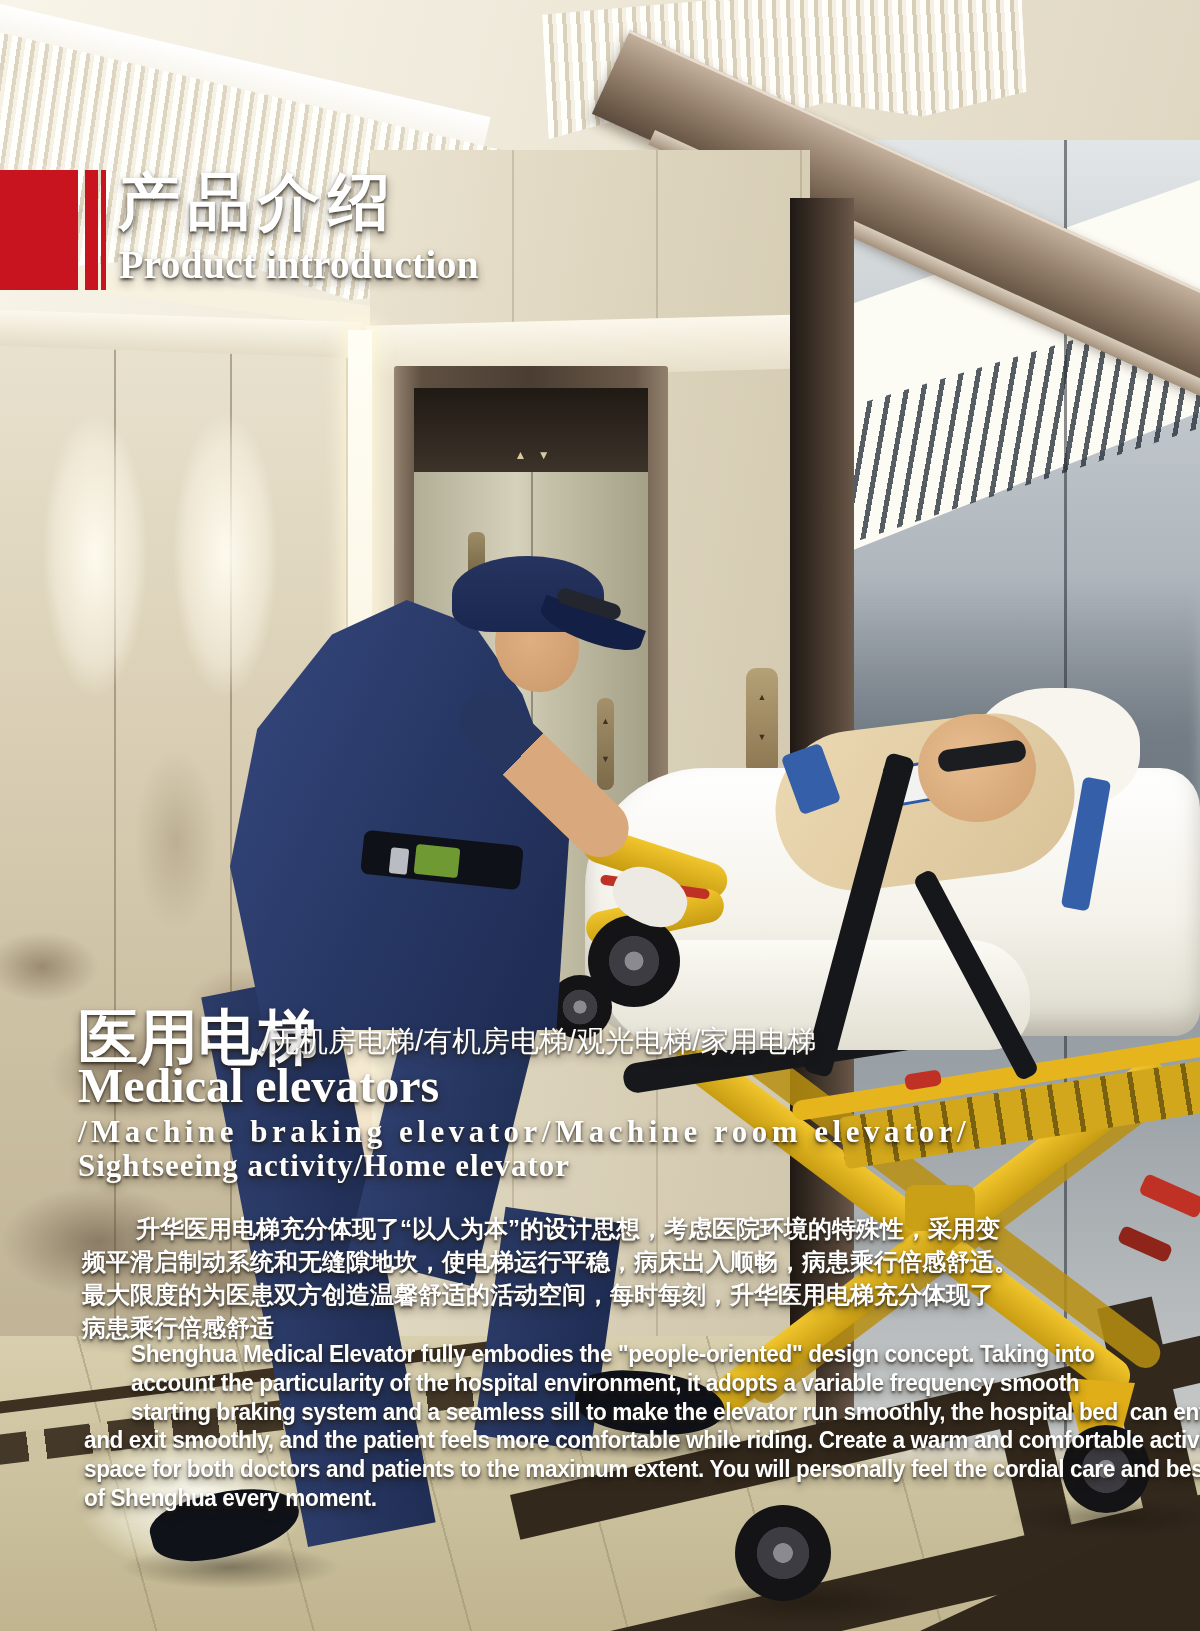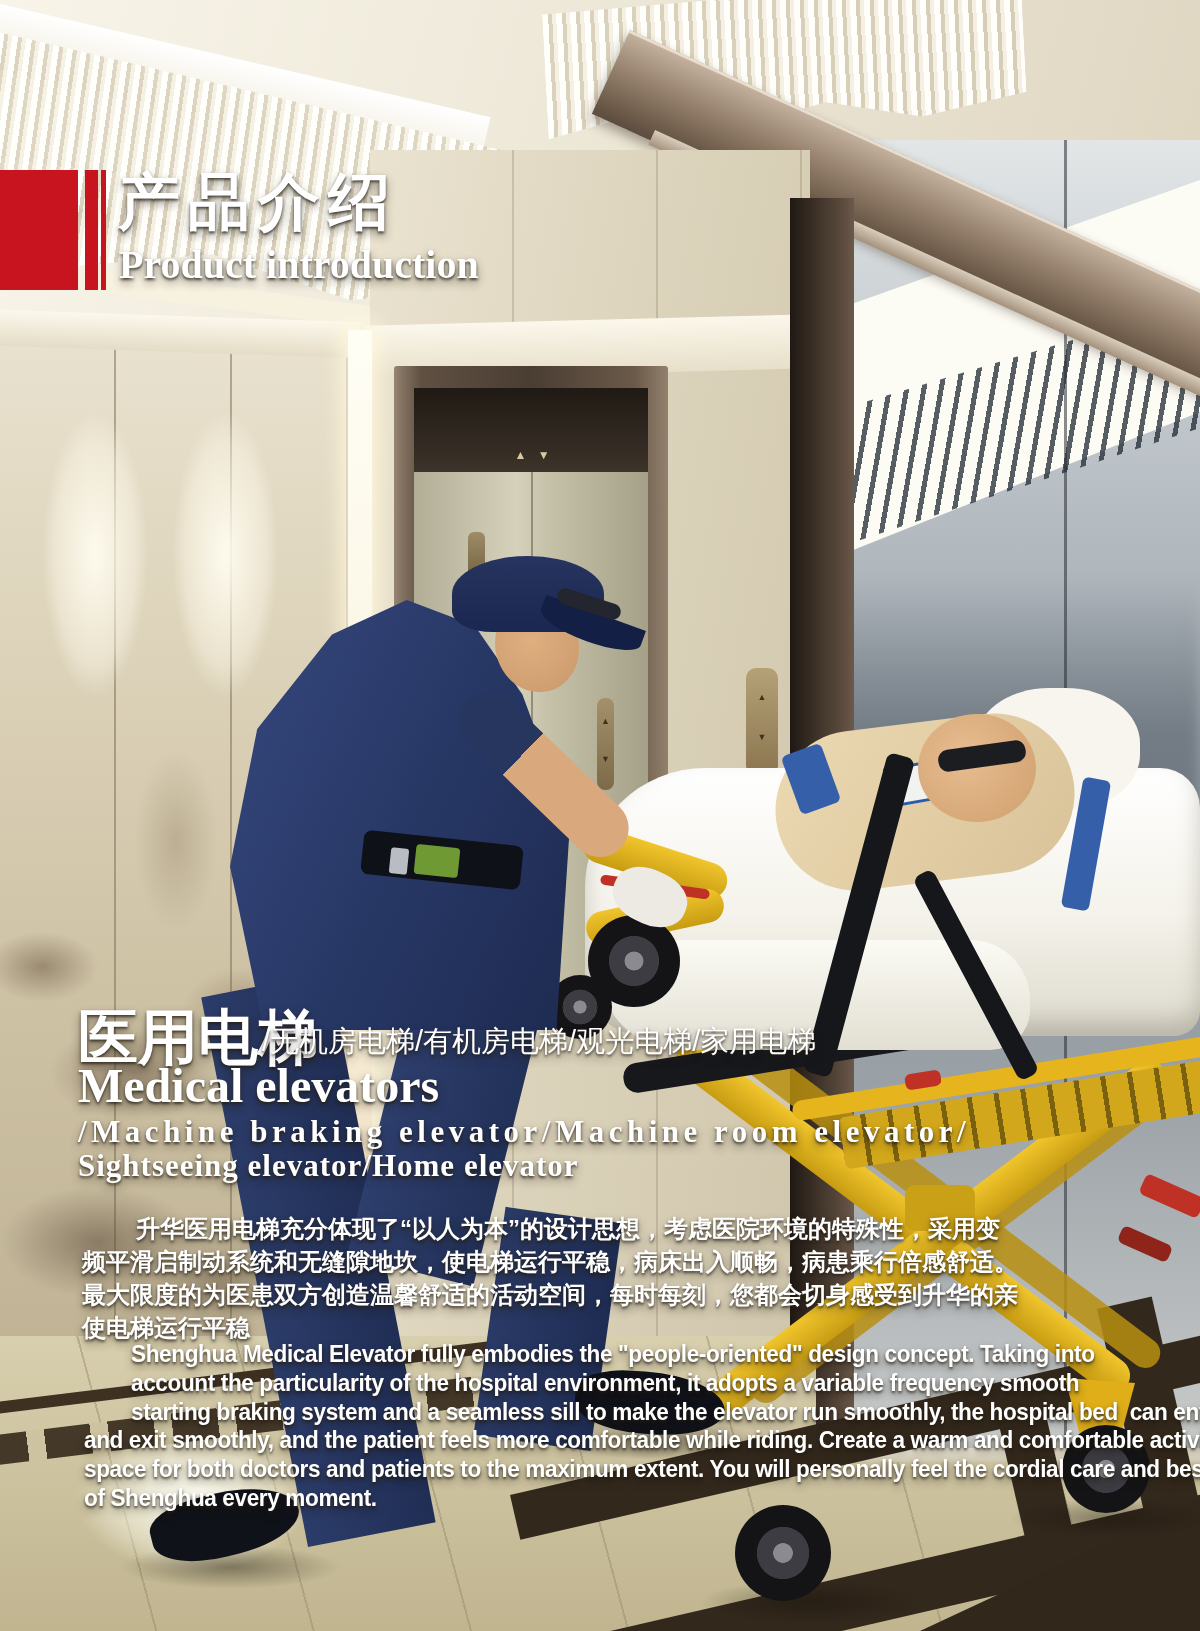--- a/index.html
+++ b/index.html
@@ -284,27 +284,27 @@
   <div class="abs hdr-red" style="background:#c8141e"></div>
   <div class="abs hdr-bar1" style="background:#c8141e"></div>
   <div class="abs hdr-bar2" style="background:#c8141e"></div>
   <div class="abs hdr-zh sh-txt">产品介绍</div>
   <div class="abs hdr-en sh-txt">Product introduction</div>
 
   <div class="abs med-zh sh-txt">医用电梯</div>
   <div class="abs med-sub sh-txt">/无机房电梯/有机房电梯/观光电梯/家用电梯</div>
   <div class="abs med-en sh-txt">Medical elevators</div>
   <div class="abs med-t1 sh-txt">/Machine braking elevator/Machine room elevator/</div>
-  <div class="abs med-t2 sh-txt">Sightseeing elevator/Home elevator</div>
+  <div class="abs med-t2 sh-txt">Sightseeing activity/Home elevator</div>
 
   <div class="abs para-zh sh-txt">
     <div class="ind">升华医用电梯充分体现了“以人为本”的设计思想，考虑医院环境的特殊性，采用变</div>
     <div>频平滑启制动系统和无缝隙地坎，使电梯运行平稳，病床出入顺畅，病患乘行倍感舒适。</div>
-    <div>最大限度的为医患双方创造温馨舒适的活动空间，每时每刻，您都会切身感受到升华的亲</div>
-    <div>使电梯运行平稳</div>
+    <div>最大限度的为医患双方创造温馨舒适的活动空间，每时每刻，升华医用电梯充分体现了</div>
+    <div>病患乘行倍感舒适</div>
   </div>
 
   <div class="abs para-en sh-txt">
     <div class="ind">Shenghua Medical Elevator fully embodies the "people-oriented" design concept. Taking into</div>
     <div class="ind">account the particularity of the hospital environment, it adopts a variable frequency smooth</div>
     <div class="ind">starting braking system and a seamless sill to make the elevator run smoothly, the hospital bed  can enter</div>
     <div>and exit smoothly, and the patient feels more comfortable while riding. Create a warm and comfortable activity</div>
     <div>space for both doctors and patients to the maximum extent. You will personally feel the cordial care and best wishes</div>
     <div>of Shenghua every moment.</div>
   </div>

